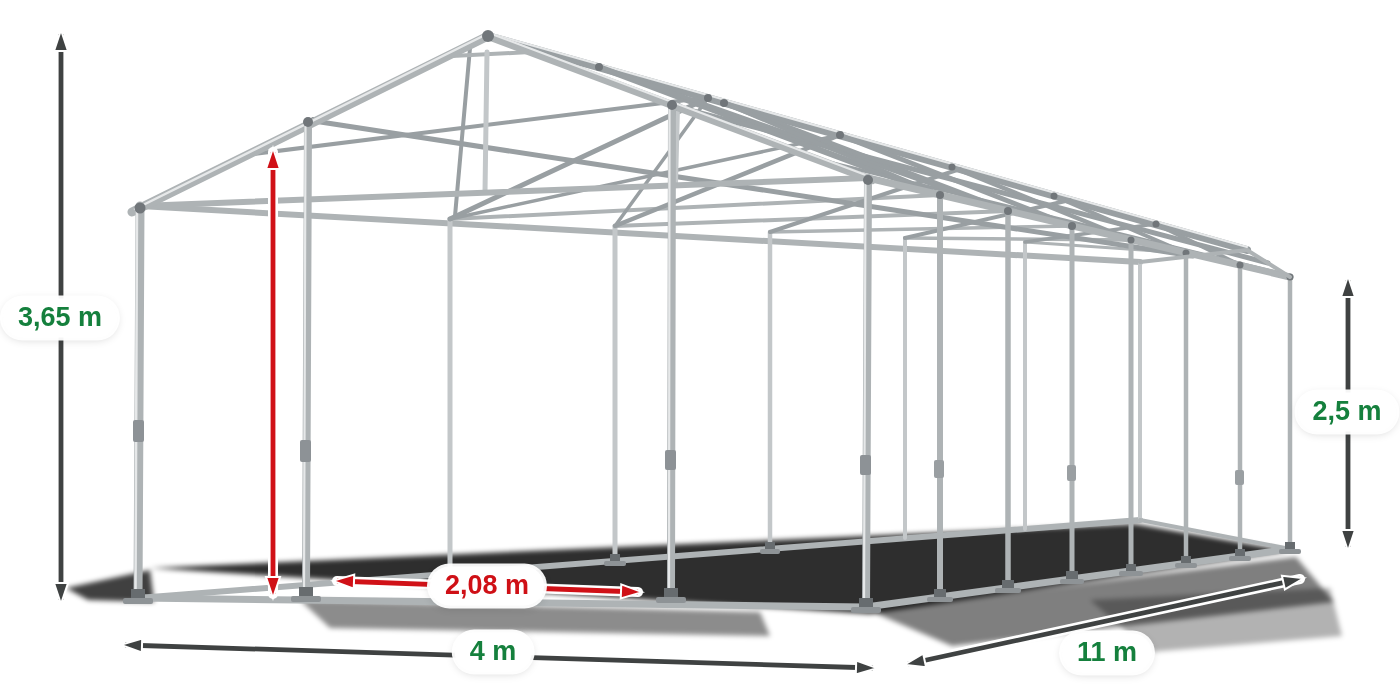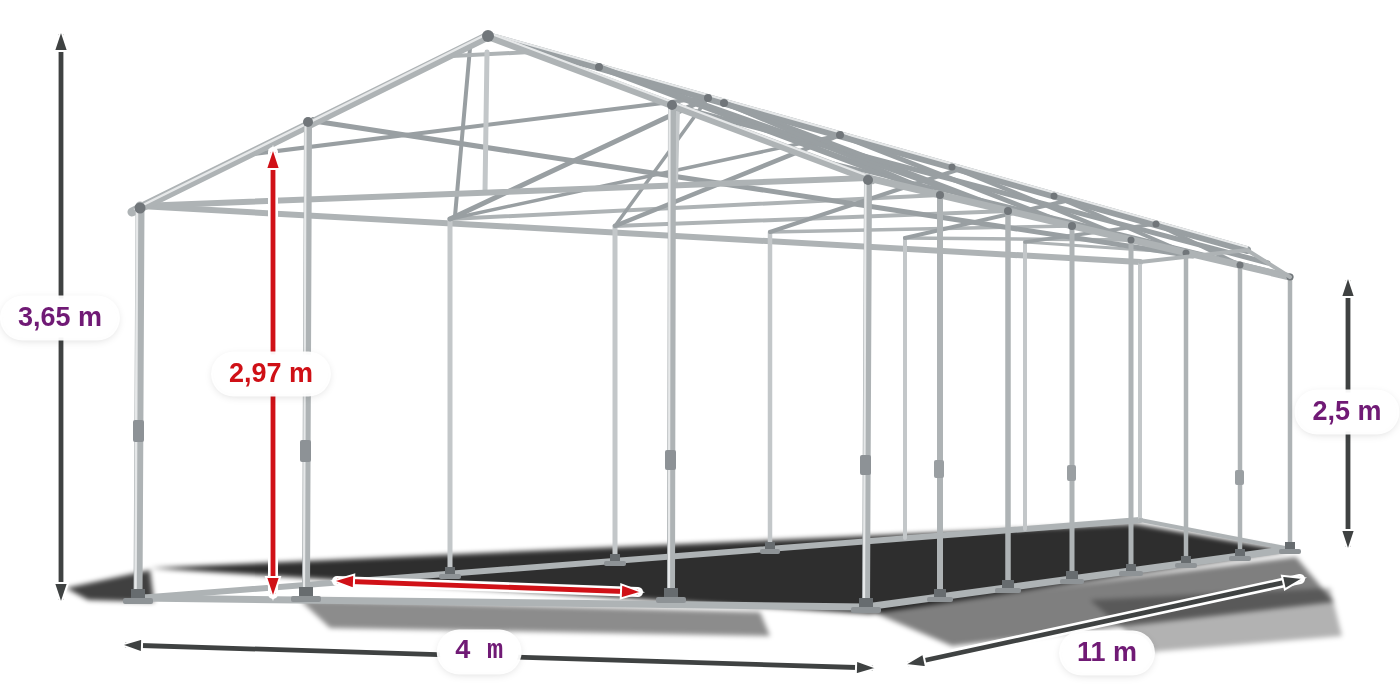--- a/index.html
+++ b/index.html
@@ -4,21 +4,21 @@
 <style>
   html,body{margin:0;padding:0;background:#fff;}
   .stage{
     position:relative;width:1400px;height:700px;background:#ffffff;
     overflow:hidden;font-family:"Liberation Sans",sans-serif;
   }
   .stage svg{position:absolute;left:0;top:0;}
   .dim-label{
     position:absolute;transform:translate(-50%,-50%);
     background:#ffffff;border-radius:22px;padding:4px 15px;
-    font-weight:bold;font-size:27px;line-height:1.15;color:#701a75;
+    font-weight:bold;font-size:27px;line-height:1.15;color:#15803d;
     white-space:nowrap;text-align:center;
     box-shadow:0 0 0 3px rgba(255,255,255,0.95), 0 2px 10px rgba(0,0,0,0.18);
   }
   .dim-label.accent{color:#cf1016;}
   
   .m  {stroke:#aeb3b5;fill:none;stroke-linecap:round;}
   .md {stroke:#999fa2;fill:none;stroke-linecap:round;}
   .ml {stroke:#c3c7c9;fill:none;stroke-linecap:round;}
   .hl {stroke:#e6e8e9;fill:none;stroke-linecap:round;}
   .joint{fill:#71767a;}
@@ -254,21 +254,21 @@
       </g>
       <g>
         <line class="casing" x1="908" y1="664" x2="1300" y2="579"></line>
         <line class="arrow-dark" x1="908" y1="664" x2="1300" y2="579" marker-start="url(#mD)" marker-end="url(#mD)"></line>
       </g>
     </g>
   </svg>
 
   <div class="dim-label" style="left:60px;top:318px;">3,65 m</div>
 
-  <div class="dim-label accent" style="left:271px;top:374px;">2,97 m</div>
-
+
+  <div class="dim-label accent" style="left:487px;top:586px;">2,08 m</div>
 
   <div class="dim-label" style="left:1347px;top:412px;text-align:center;">2,5 m</div>
 
-  <div class="dim-label" style="left:479px;top:652px;font-family:Liberation Mono, monospace;">4 m</div>
+  <div class="dim-label" style="left:493px;top:652px;">4 m</div>
 
   <div class="dim-label" style="left:1107px;top:620px;margin-top:33px;">11 m</div>
 </div>
 
 </body></html>

